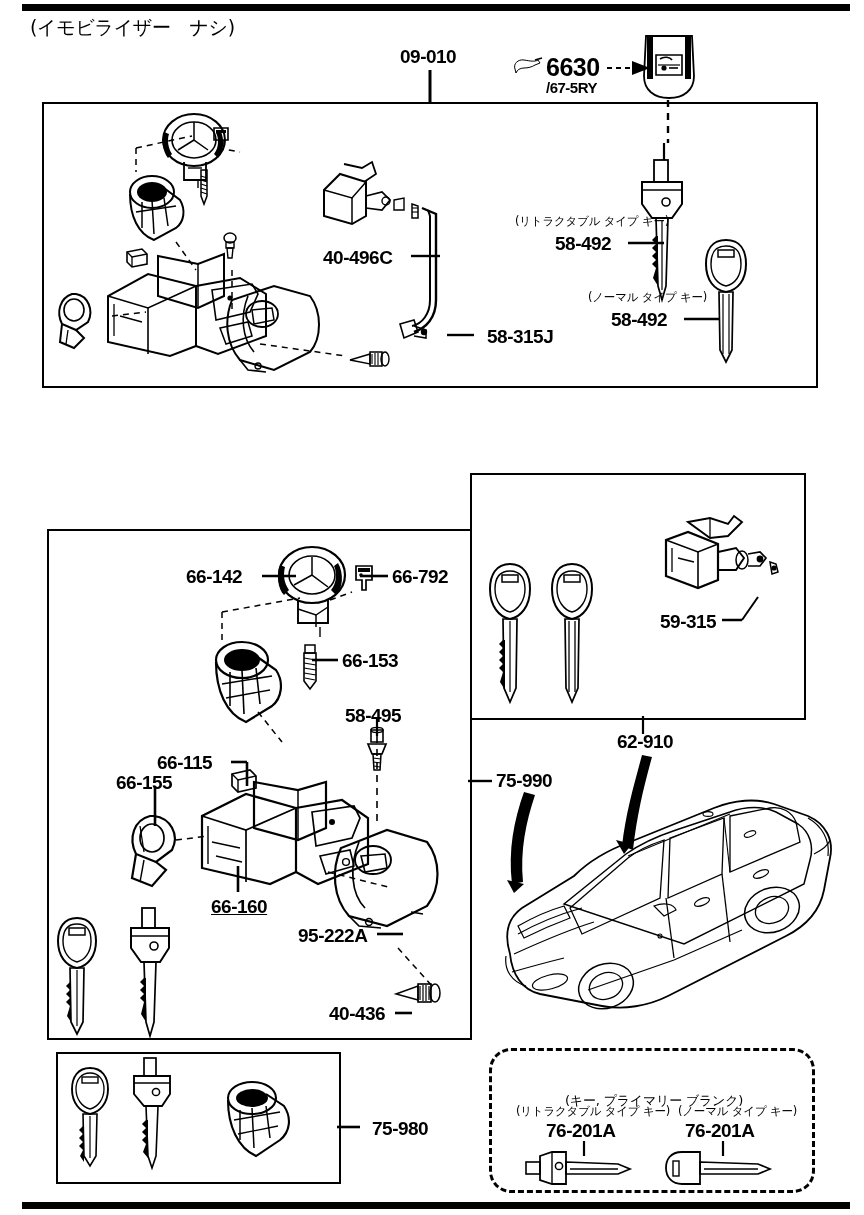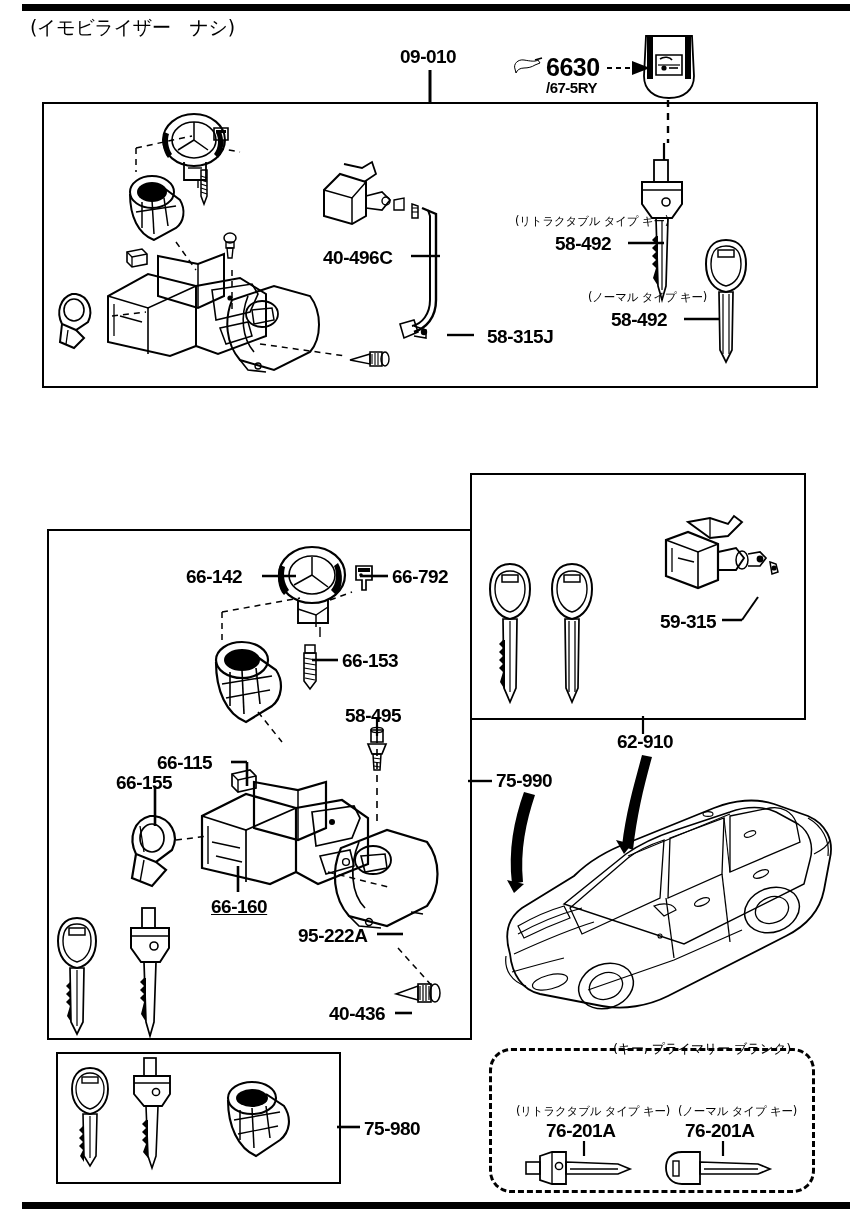--- a/index.html
+++ b/index.html
@@ -551,21 +551,21 @@
         <path d="M330 60 C344 68 352 82 350 98" stroke-width="1.2"></path>
         <path d="M336 96 C344 92 350 88 352 82" stroke-width="1.1"></path>
 
         <circle cx="182" cy="178" r="2" stroke-width="1.1"></circle>
       </g>
     </svg>
   </div>
 
   <div class="panel" style="left:56px;top:1052px;width:281px;height:128px;"></div>
 
-  <div class="lbl pn" style="left:364px;top:1118px;">75-980</div>
+  <div class="lbl pn" style="left:372px;top:1118px;">75-980</div>
 
   <svg width="864" height="1215">
     <line class="ln" x1="337" y1="1127" x2="360" y2="1127" stroke-width="2.6"></line>
   </svg>
 
   <div class="art" style="left:70px;top:1066px;">
     <svg width="42" height="104" viewBox="0 0 42 104">
       <path class="ln" d="M20 2 C8 2 2 11 2 23 C2 37 10 46 20 48 C30 46 38 37 38 23 C38 11 32 2 20 2 Z" stroke-width="1.9" fill="#fff"></path>
       <path class="ln" d="M20 7 C11 7 6 14 6 23 C6 33 12 41 20 43 C28 41 34 33 34 23 C34 14 29 7 20 7 Z" stroke-width="1.3" fill="#fff"></path>
       <rect x="12" y="11" width="16" height="6" class="ln" stroke-width="1.4" fill="#fff"></rect>
@@ -594,21 +594,21 @@
       <path class="ln" d="M18 32 L18 62" stroke-width="1.5"></path>
       <path class="ln" d="M30 30 L32 70" stroke-width="1.5"></path>
       <path class="ln" d="M44 28 L48 60" stroke-width="1.5"></path>
       <path class="ln" d="M12 42 L58 34" stroke-width="1.4"></path>
       <path class="ln" d="M16 56 L56 48" stroke-width="1.3"></path>
     </svg>
   </div>
 
   <div class="dashpanel" style="left:489px;top:1048px;width:320px;height:139px;"></div>
 
-  <div class="lbl jp jp-mid" style="left:565px;top:1040px;margin-left:48px;">(キー, プライマリー ブランク)</div>
+  <div class="lbl jp jp-mid" style="left:565px;top:1092px;">(キー, プライマリー ブランク)</div>
 
   <div class="lbl jp jp-small" style="left:516px;top:1104px;">(リトラクタブル タイプ キー)</div>
   <div class="lbl pn" style="left:546px;top:1120px;">76-201A</div>
 
   <div class="lbl jp jp-small" style="left:678px;top:1104px;">(ノーマル タイプ キー)</div>
   <div class="lbl pn" style="left:685px;top:1120px;">76-201A</div>
 
   <svg width="864" height="1215">
     <line class="ln" x1="584" y1="1141" x2="584" y2="1156" stroke-width="2.2"></line>
     <line class="ln" x1="723" y1="1141" x2="723" y2="1156" stroke-width="2.2"></line>

